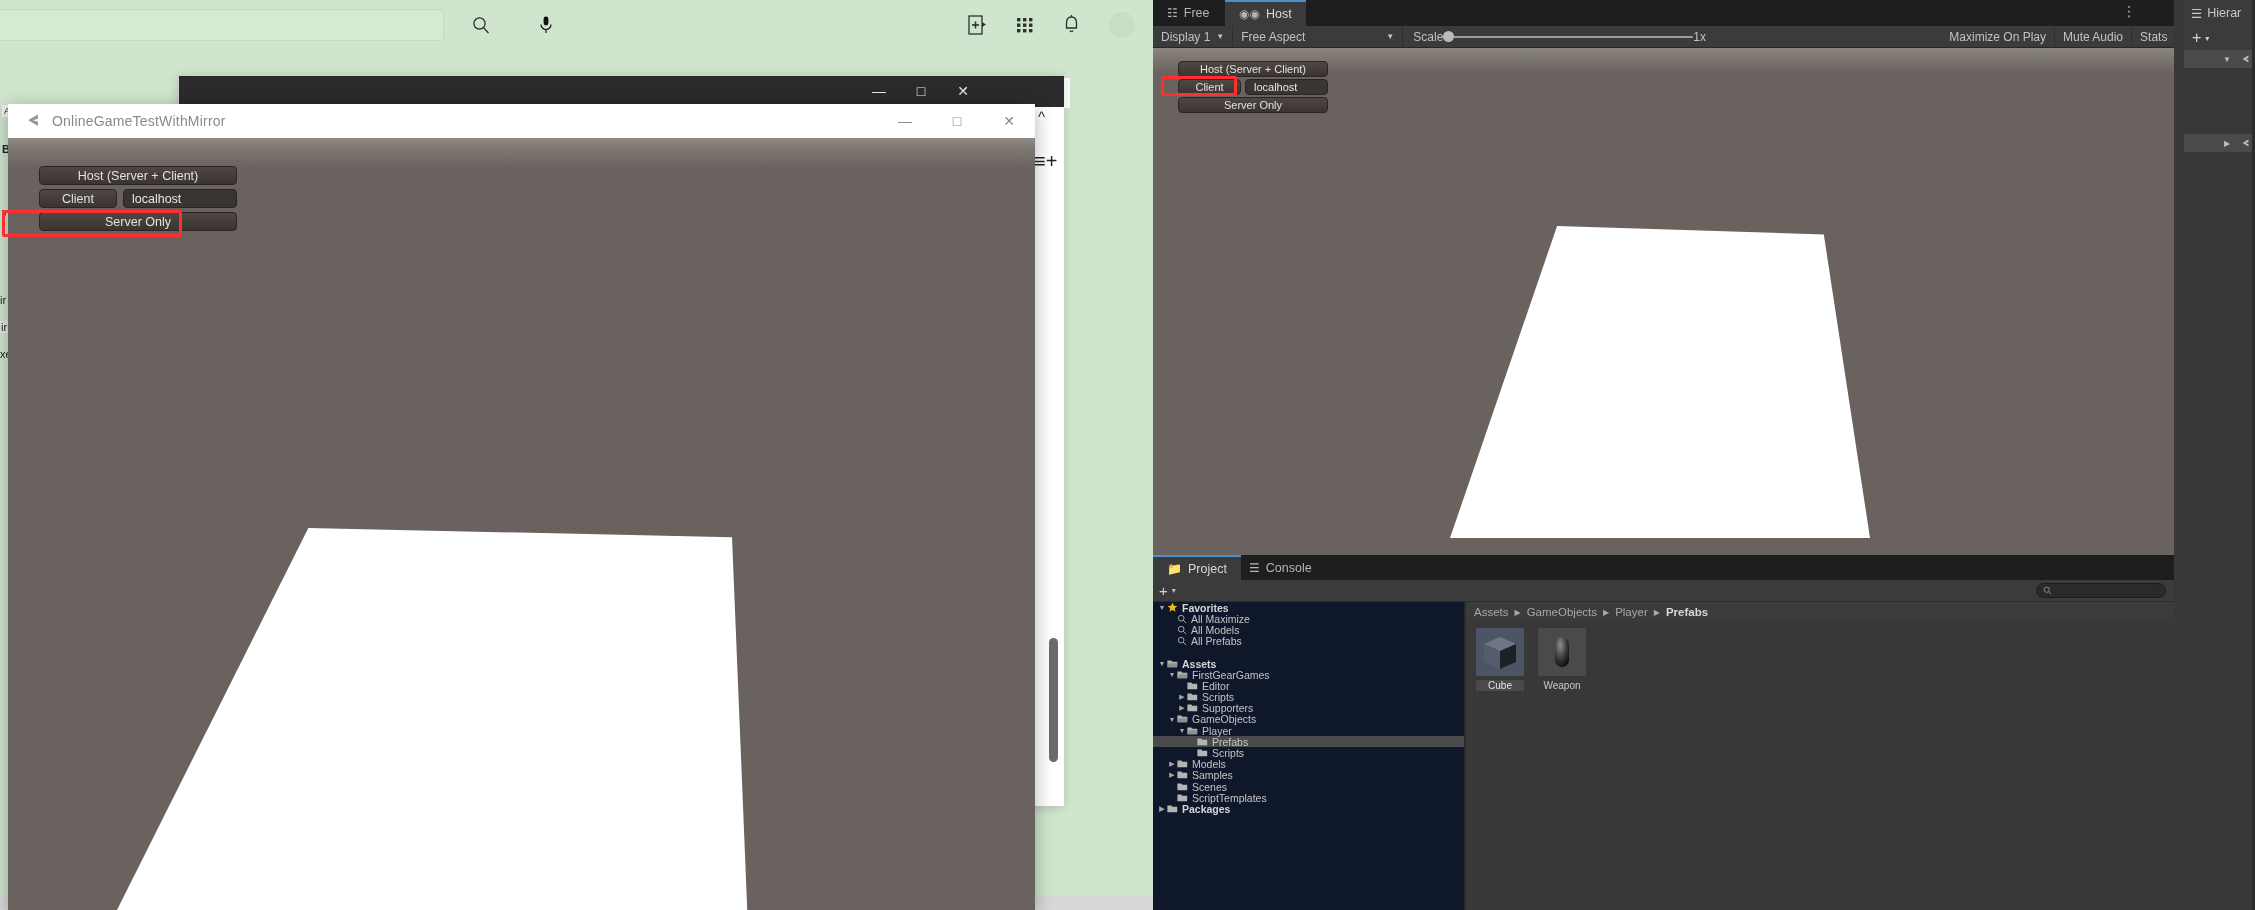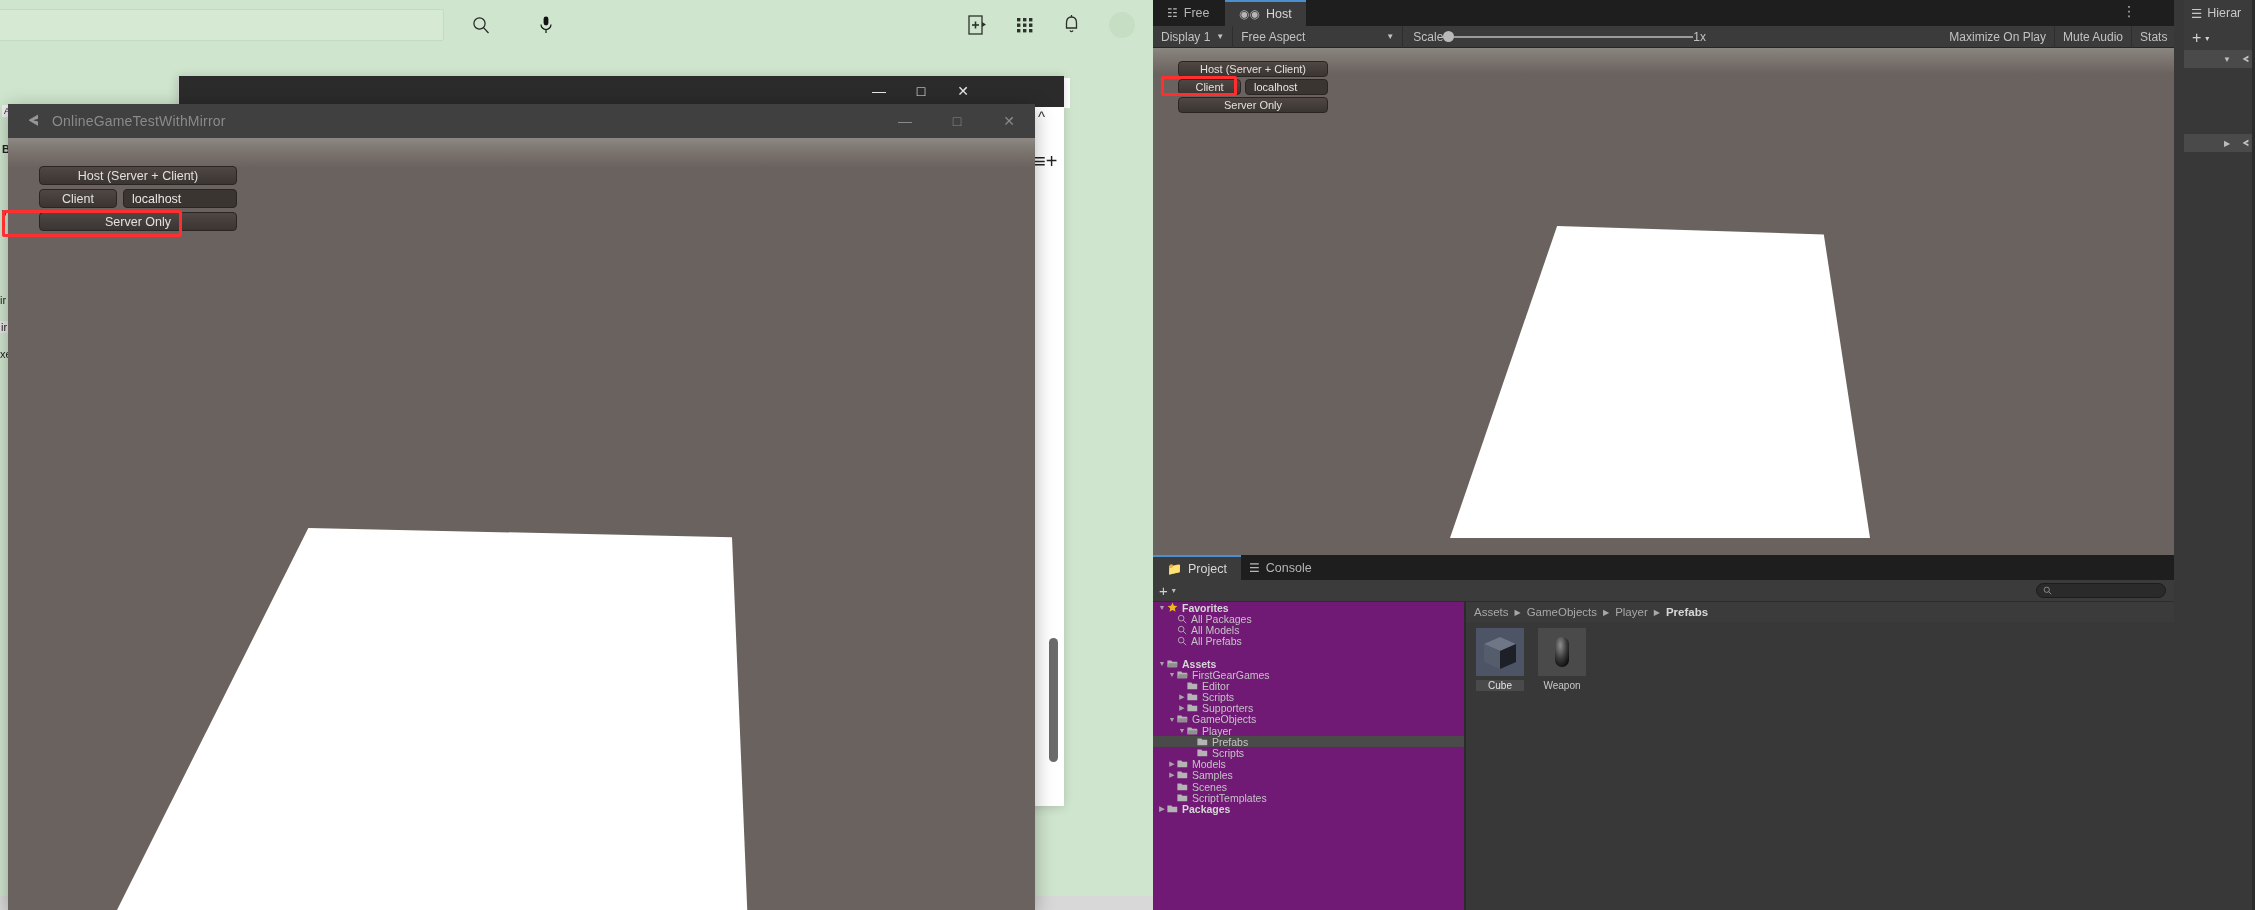--- a/index.html
+++ b/index.html
@@ -48,21 +48,21 @@
   .unity-win-title { position:absolute; left:8px; top:8px; font-size:14px; font-style:italic; font-weight:bold; color:#101010; white-space:nowrap; }
 
   
   .dark-strip { position:absolute; left:178px; top:75px; width:450px; height:40px; background:#2b2b2b; }
   .dark-strip2 { position:absolute; left:178px; top:115px; width:450px; height:30px; background:#3a3a3a; }
   .dark-ctrls { position:absolute; left:540px; top:80px; display:flex; gap:20px; color:#e6e6e6; font-size:13px; }
 
   
   .game-win { position:absolute; left:8px; top:104px; width:1027px; height:806px;
      background:#6a625e; box-shadow: 0 4px 18px rgba(0,0,0,.30); }
-  .game-titlebar { position:absolute; left:0; top:0; width:1027px; height:34px; background:#404040;
+  .game-titlebar { position:absolute; left:0; top:0; width:1027px; height:34px; background:#ffffff;
      display:flex; align-items:center; }
   .unity-glyph { width:20px; height:20px; margin-left:14px; }
   .game-title { margin-left:10px; font-size:14px; color:#8a8a8a; letter-spacing:.2px; }
   .game-win-ctrls { margin-left:auto; display:flex; }
   .game-win-ctrls span { width:52px; height:34px; display:flex; align-items:center; justify-content:center;
      font-size:14px; color:#8a8a8a; }
   .game-canvas { position:absolute; left:0; top:34px; width:1027px; height:772px; overflow:hidden;
      background:linear-gradient(#8d8883 0px, #7a736e 14px, #6a625e 30px, #6a625e 100%); }
   .quad-left { position:absolute; left:100px; top:390px; width:640px; height:400px; background:#ffffff;
      clip-path: polygon(31.3% 0%, 97.5% 2.3%, 100% 100%, 0% 100%); }
@@ -112,21 +112,21 @@
   .vstrip { position:absolute; left:1021px; top:0; width:10px; height:910px;
      background:linear-gradient(#3a3a3a 0px, #a9a9a9 28px, #6a625e 50px, #6a625e 555px, #383838 556px); }
 
   
   .projpanel { position:absolute; left:0; top:555px; width:1021px; height:355px; background:#383838; }
   .proj-tabrow { position:absolute; left:0; top:0; width:1021px; height:25px; background:#1e1e1e; }
   .proj-toolbar { position:absolute; left:0; top:25px; width:1021px; height:22px; background:#3b3b3b;
      display:flex; align-items:center; padding-left:6px; gap:4px; border-bottom:1px solid #2d2d2d; }
   .proj-search { margin-left:auto; margin-right:8px; width:130px; height:15px; background:#2a2a2a;
      border:1px solid #1c1c1c; border-radius:8px; display:flex; align-items:center; padding-left:6px; }
-  .proj-left { position:absolute; left:0; top:47px; width:311px; height:308px; background:#701a75; overflow:hidden; }
+  .proj-left { position:absolute; left:0; top:47px; width:311px; height:308px; background:#0f172a; overflow:hidden; }
   .proj-split { position:absolute; left:311px; top:47px; width:2px; height:308px; background:#2b2b2b; }
   .proj-right { position:absolute; left:313px; top:47px; width:708px; height:308px; background:#383838; }
   .breadcrumb { position:absolute; left:0; top:0; width:708px; height:20px; background:#3b3b3b;
      display:flex; align-items:center; gap:6px; padding-left:8px; font-size:11.5px; color:#a8a8a8; }
   .breadcrumb .crumb-last { color:#d8d8d8; font-weight:bold; }
   .assets-grid { position:absolute; left:10px; top:26px; display:flex; gap:14px; }
   .asset { width:48px; }
   .asset-thumb { width:48px; height:48px; display:block; }
   .asset-label { margin-top:4px; font-size:10px; color:#c9c9c9; text-align:center; }
   .asset-label.selected { background:#4a4a4a; color:#e4e4e4; }
@@ -400,21 +400,21 @@
           </div>
           <div class="tree-row">
             <span style="display: inline-block; width: 14px;"></span>
             <span class="tri blank"></span>
             <span class="fold">
               <svg width="10" height="10" viewBox="0 0 12 12">
                 <circle cx="5" cy="5" r="3.4" fill="none" stroke="#b0b0b0" stroke-width="1.1"></circle>
                 <line x1="7.5" y1="7.5" x2="11" y2="11" stroke="#b0b0b0" stroke-width="1.1"></line>
               </svg>
             </span>
-            <span>All Packages</span>
+            <span>All Maximize</span>
           </div>
           <div class="tree-row">
             <span style="display: inline-block; width: 14px;"></span>
             <span class="tri blank"></span>
             <span class="fold">
               <svg width="10" height="10" viewBox="0 0 12 12">
                 <circle cx="5" cy="5" r="3.4" fill="none" stroke="#b0b0b0" stroke-width="1.1"></circle>
                 <line x1="7.5" y1="7.5" x2="11" y2="11" stroke="#b0b0b0" stroke-width="1.1"></line>
               </svg>
             </span>

